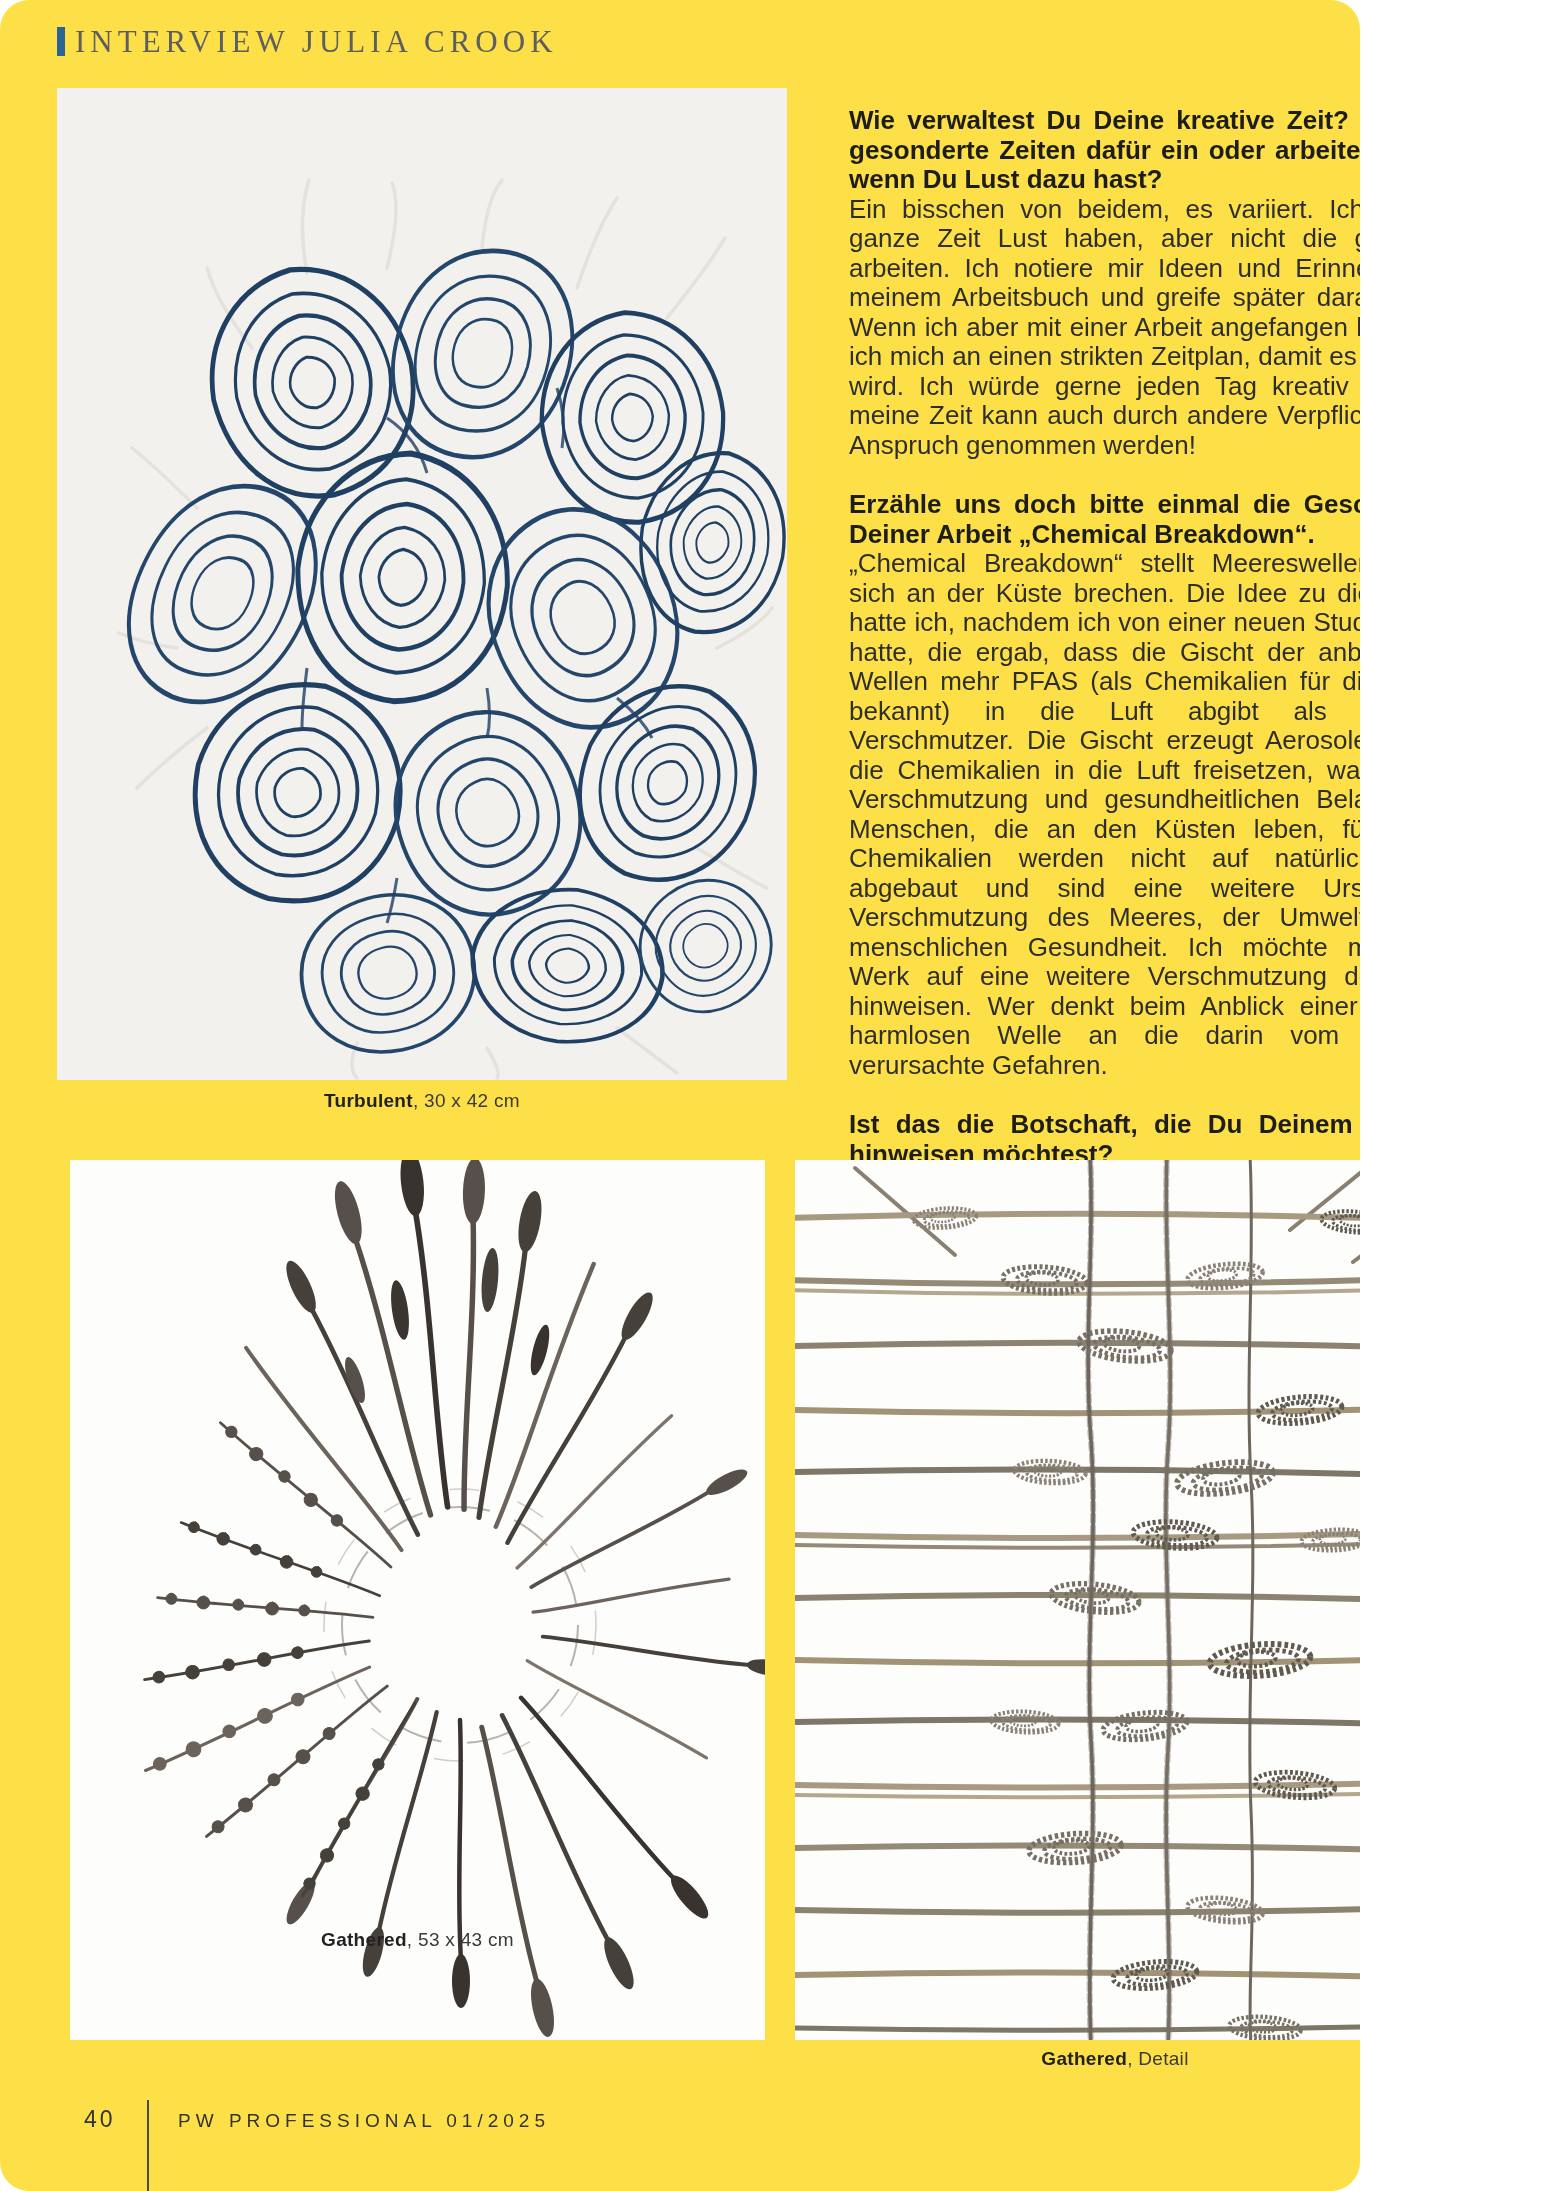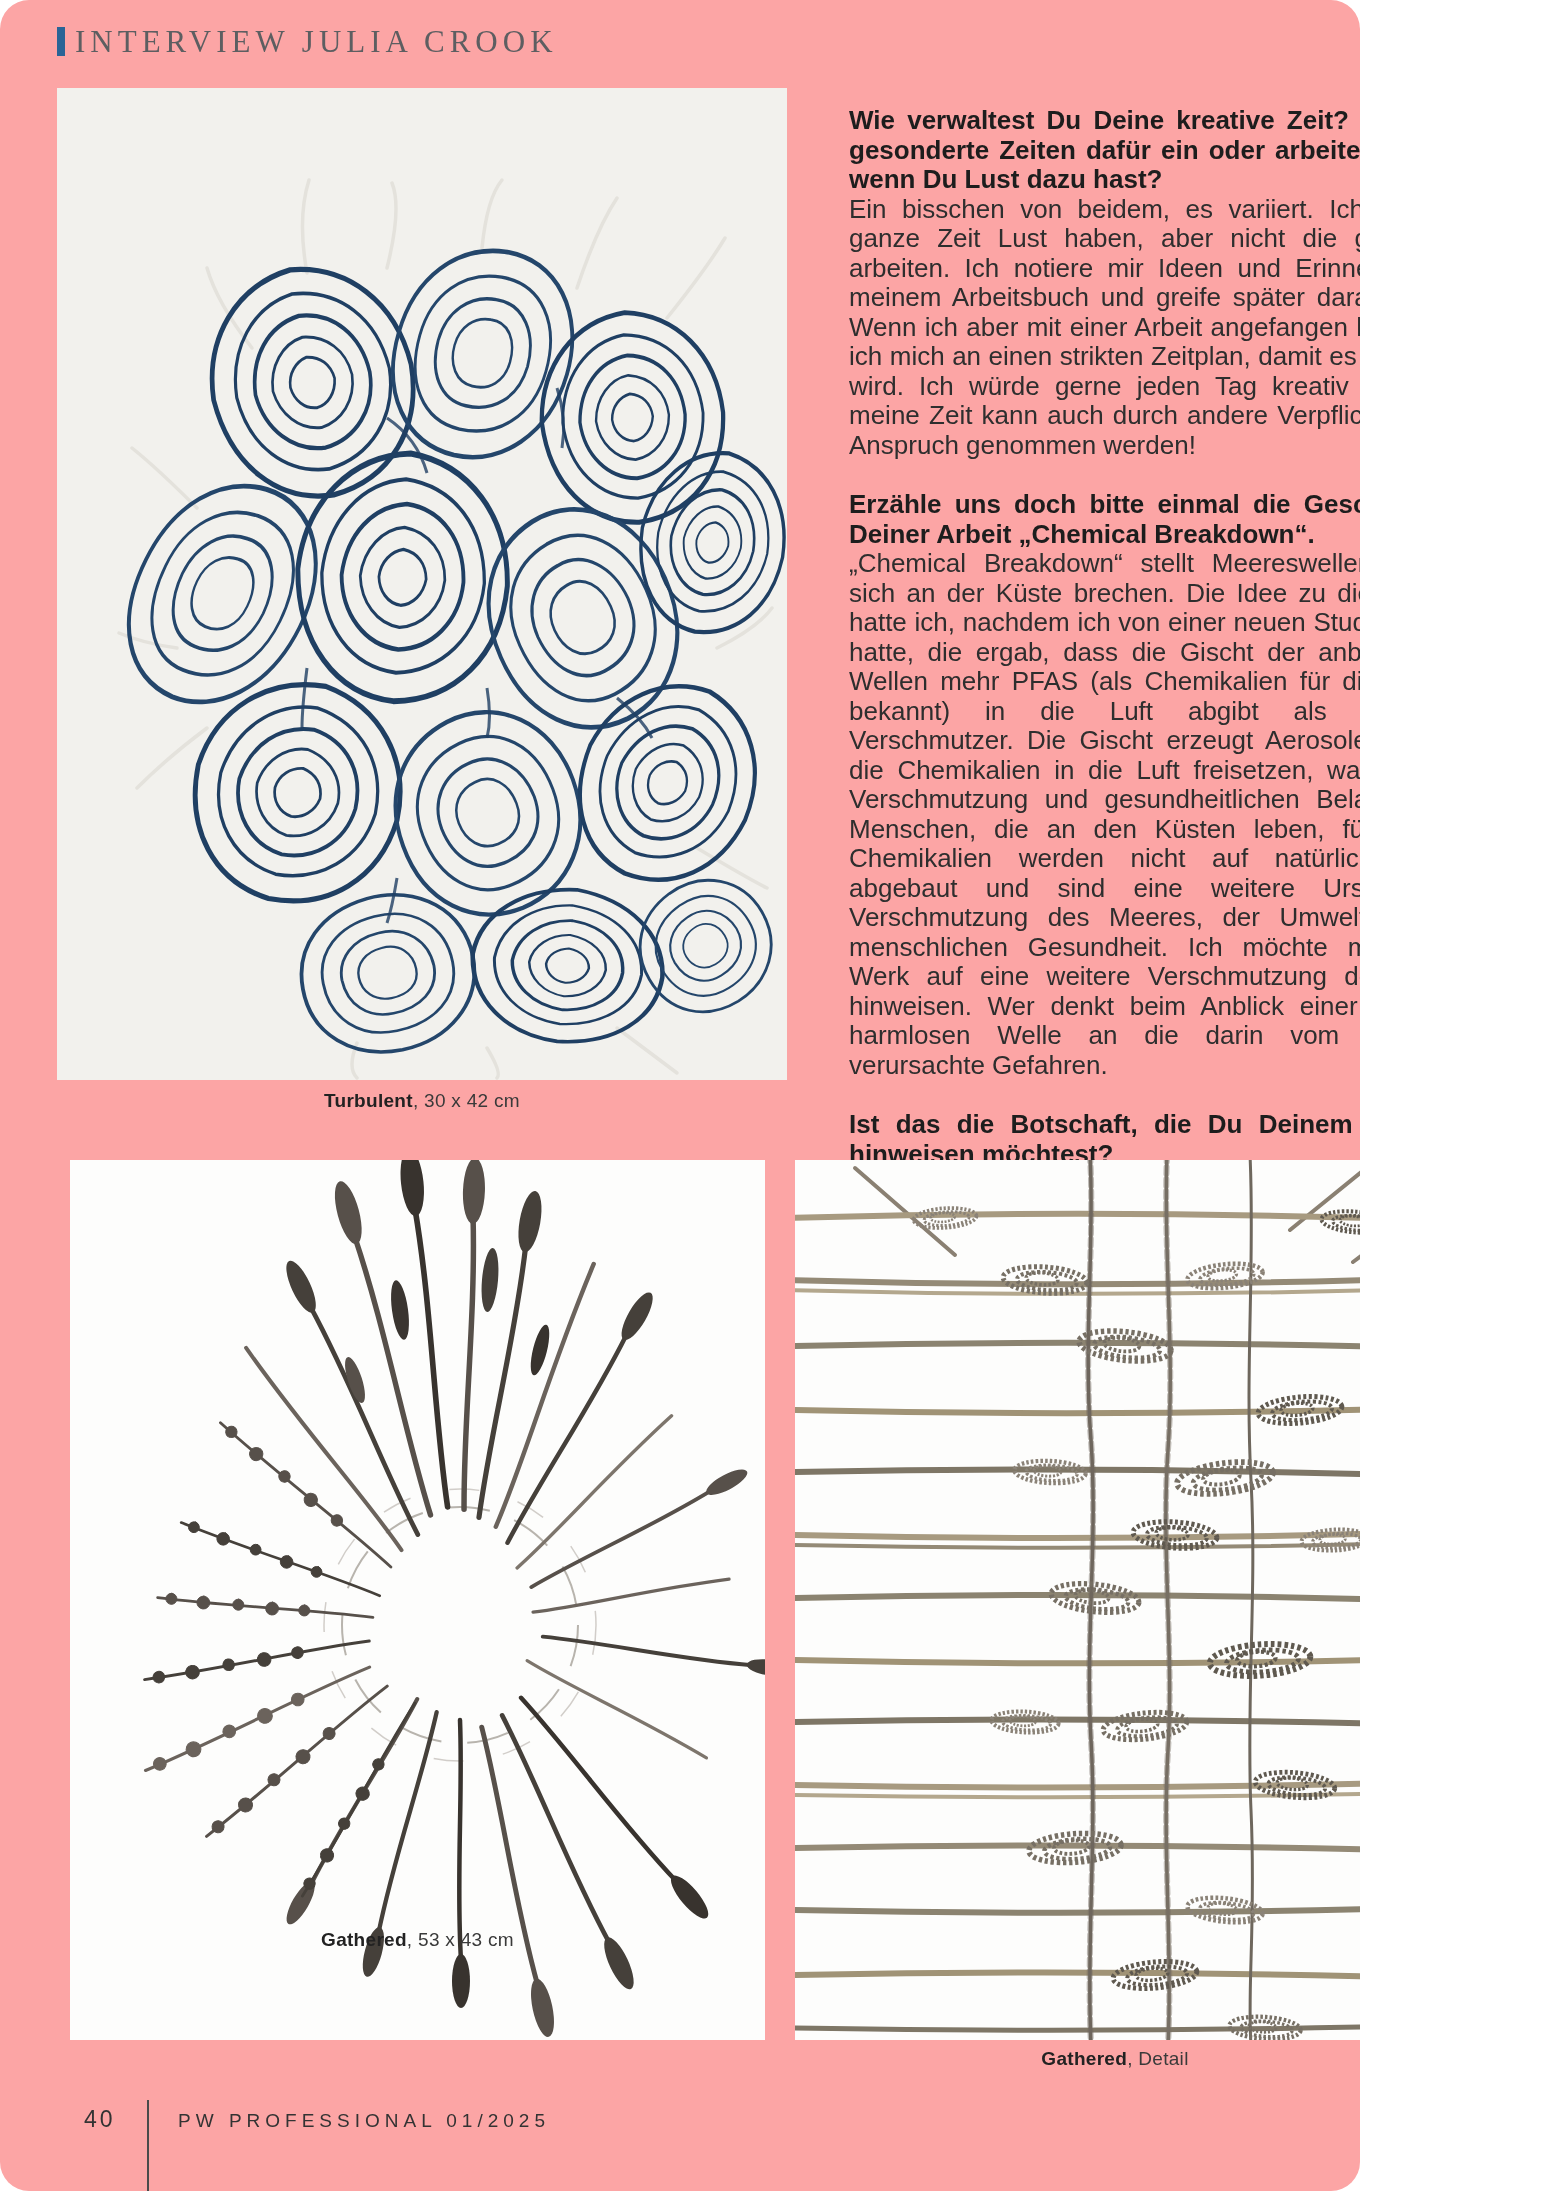--- a/index.html
+++ b/index.html
@@ -1,19 +1,19 @@
 <!DOCTYPE html>
 <html lang="de"><head>
 <meta charset="utf-8">
 <style>
   html,body{margin:0;padding:0;background:#ffffff;}
   .page{
     position:relative;
     width:1360px;height:2191px;
-    background:#fca5a5;
+    background:#fde047;
     font-family:"Liberation Sans", sans-serif;
     overflow:hidden;
     border-radius:29px;
   }
   
   .hdr{position:absolute;left:57px;top:26px;display:flex;align-items:center;}
   .hdr .bar{display:inline-block;width:8px;height:29px;background:#2a6496;margin-right:10px;}
   .hdr h1{
     margin:0;font-family:"Liberation Serif", serif;font-weight:400;
     font-size:31px;letter-spacing:5px;color:#5d5e61;line-height:1;

